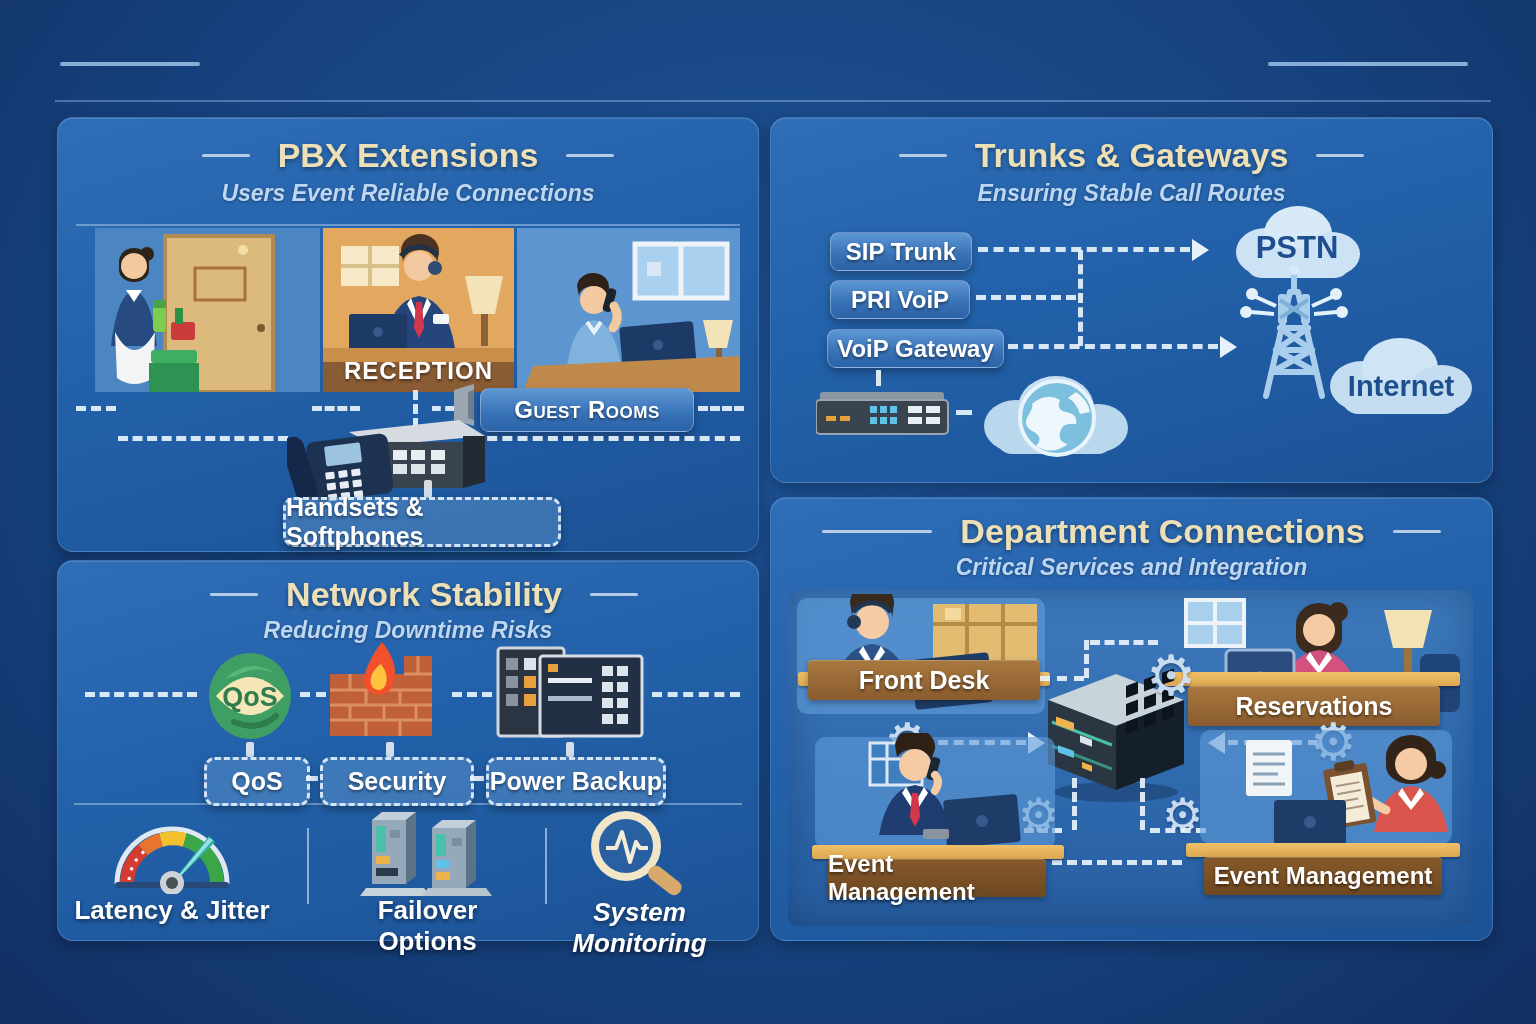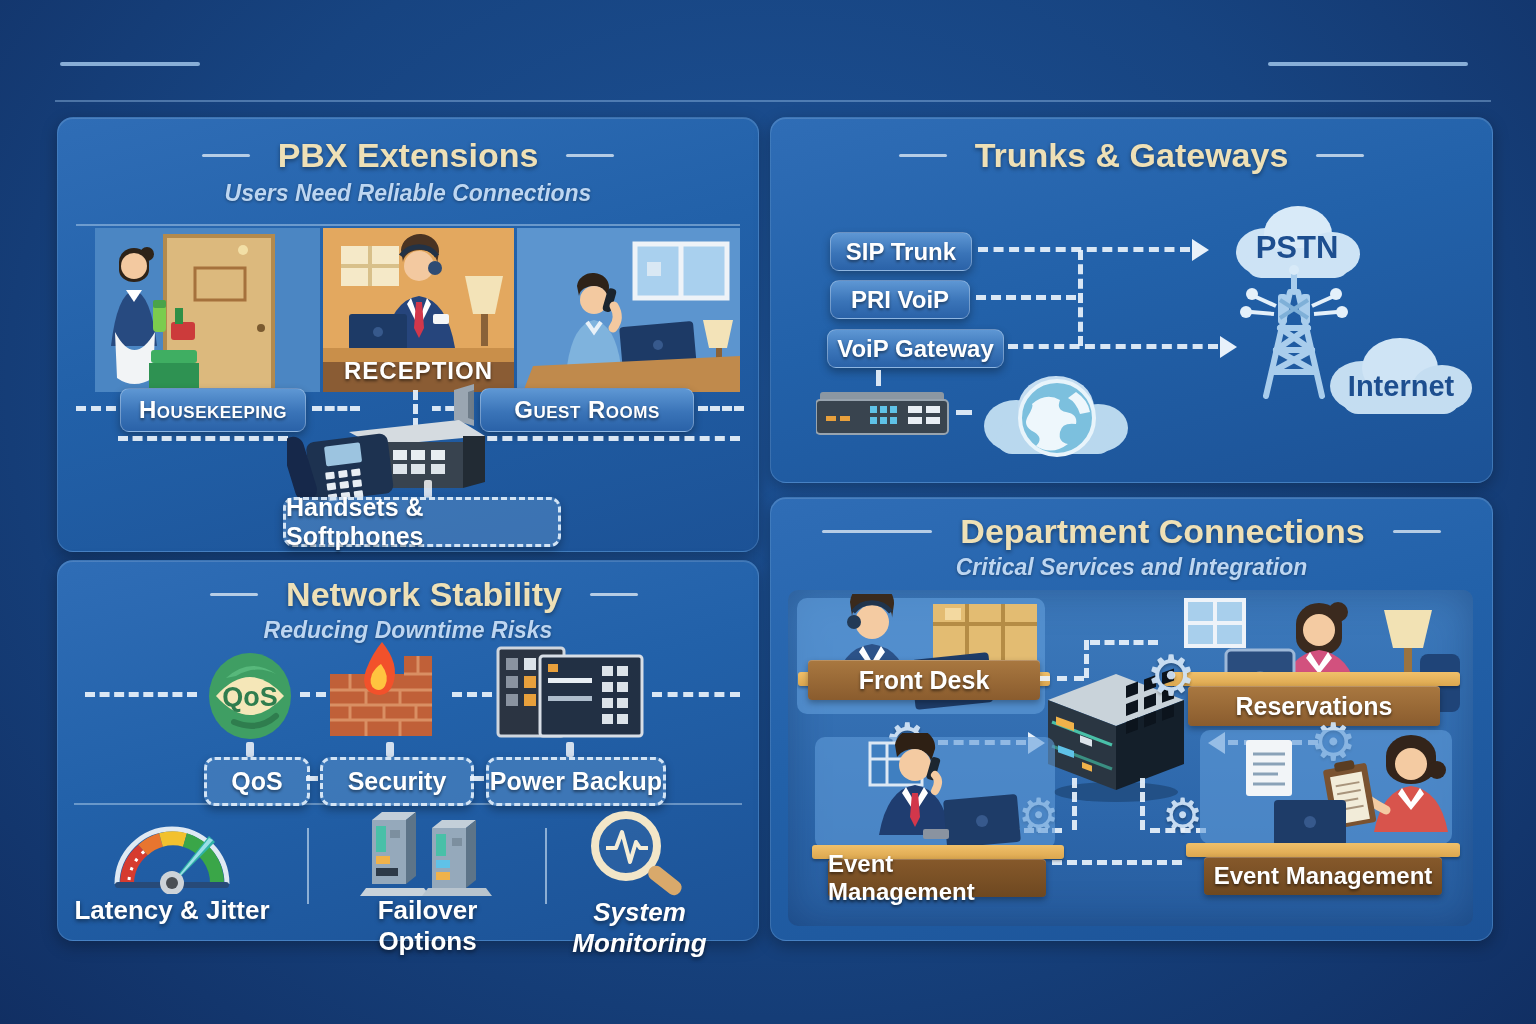--- a/index.html
+++ b/index.html
@@ -69,21 +69,21 @@
   <div class="hdr-line" style="left:60px;top:62px;width:140px;"></div>
   <div class="hdr-line" style="left:1268px;top:62px;width:200px;"></div>
   <div class="hdr-rule"></div>
 
   <div class="panel" style="left:57px;top:117px;width:700px;height:433px;">
     <div class="p-title-row" style="top:18px;">
       <span class="trule"></span>
       <span class="p-title">PBX Extensions</span>
       <span class="trule"></span>
     </div>
-    <div class="p-sub" style="top:62px;">Users Need Reliable Connections</div>
+    <div class="p-sub" style="top:62px;">Users Event Reliable Connections</div>
     <div class="soft-rule" style="left:18px;top:106px;width:664px;"></div>
   </div>
 
   <svg class="abs" style="left:95px;top:228px;" width="225" height="164">
     <rect width="225" height="164" fill="#4b86c3"></rect>
     <rect x="70" y="8" width="108" height="156" fill="#dcb97d" stroke="#b28a4e" stroke-width="4"></rect>
     <rect x="100" y="40" width="50" height="32" fill="none" stroke="#a5713c" stroke-width="3"></rect>
     <circle cx="166" cy="100" r="4" fill="#7a5a30"></circle>
     <circle cx="148" cy="22" r="5" fill="#f7e9b0" opacity=".8"></circle>
 
@@ -138,21 +138,20 @@
     <rect x="88" y="60" width="9" height="24" rx="4" fill="#1b242e" transform="rotate(16 92 72)"></rect>
     <path d="M50,138 Q56,96 77,92 Q98,96 104,138 z" fill="#7fb3dd"></path>
     <path d="M70,94 L77,104 L84,94" fill="none" stroke="#e8f1f8" stroke-width="4"></path>
     <path d="M96,100 Q104,90 97,78" fill="none" stroke="#f3c9a0" stroke-width="9" stroke-linecap="round"></path>
     <rect x="104" y="96" width="74" height="46" rx="4" fill="#1d3a66" transform="rotate(-5 141 119)"></rect>
     <circle cx="141" cy="117" r="5" fill="#37598c"></circle>
     <polygon points="16,138 223,128 223,164 6,164" fill="#c08a4c"></polygon>
   </svg>
 
   <div class="dash-h" style="left:76px;top:406px;width:40px;"></div>
-  <div class="btn sc" style="left:120px;top:388px;width:184px;height:42px;font-size:24px;">Housekeeping</div>
   <div class="dash-h" style="left:312px;top:406px;width:48px;"></div>
   <div class="dash-v" style="left:413px;top:390px;height:38px;"></div>
   <div class="dash-h" style="left:432px;top:406px;width:22px;"></div>
   <svg class="abs" style="left:452px;top:384px;" width="26" height="42">
     <polygon points="2,6 22,0 22,42 2,36" fill="#9aa6b2"></polygon>
     <polygon points="16,8 22,6 22,36 16,34" fill="#6f7d8a"></polygon>
   </svg>
   <div class="btn sc" style="left:480px;top:388px;width:212px;height:42px;font-size:24px;">Guest Rooms</div>
   <div class="dash-h" style="left:698px;top:406px;width:46px;"></div>
   <div class="dash-h" style="left:118px;top:436px;width:170px;"></div>
@@ -191,20 +190,21 @@
   </svg>
   <div class="tick" style="left:424px;top:480px;width:8px;height:18px;"></div>
   <div class="btn dashed" style="left:283px;top:497px;width:272px;height:44px;font-size:25px;">Handsets &amp; Softphones</div>
 
   <div class="panel" style="left:770px;top:117px;width:721px;height:364px;">
     <div class="p-title-row" style="top:18px;">
       <span class="trule"></span>
       <span class="p-title">Trunks &amp; Gateways</span>
       <span class="trule"></span>
     </div>
+    <div class="p-sub" style="top:62px;">Ensuring Stable Call Routes</div>
   </div>
 
   <div class="btn" style="left:830px;top:232px;width:140px;height:37px;font-size:24px;">SIP Trunk</div>
   <div class="btn" style="left:830px;top:280px;width:138px;height:37px;font-size:24px;">PRI VoiP</div>
   <div class="btn" style="left:827px;top:329px;width:175px;height:37px;font-size:24px;">VoiP Gateway</div>
 
   <div class="dash-h" style="left:978px;top:247px;width:212px;"></div>
   <div class="arr-r" style="left:1192px;top:239px;"></div>
   <div class="dash-h" style="left:976px;top:295px;width:100px;"></div>
   <div class="dash-v" style="left:1078px;top:250px;height:96px;"></div>

